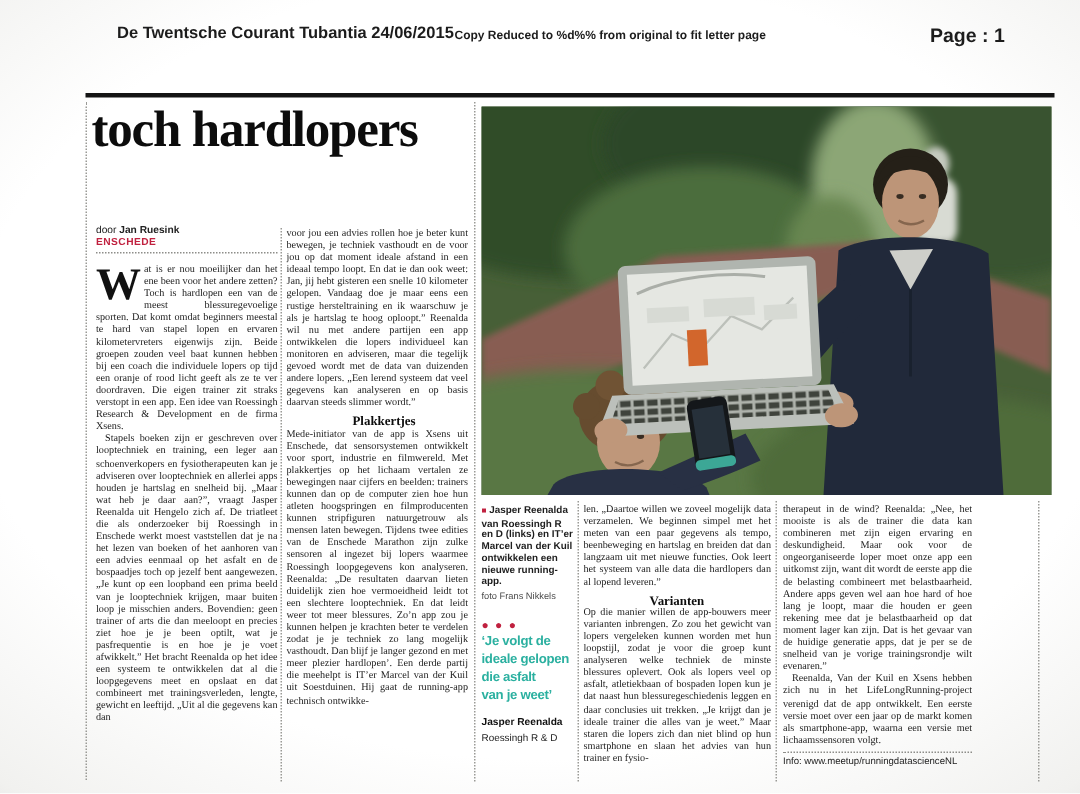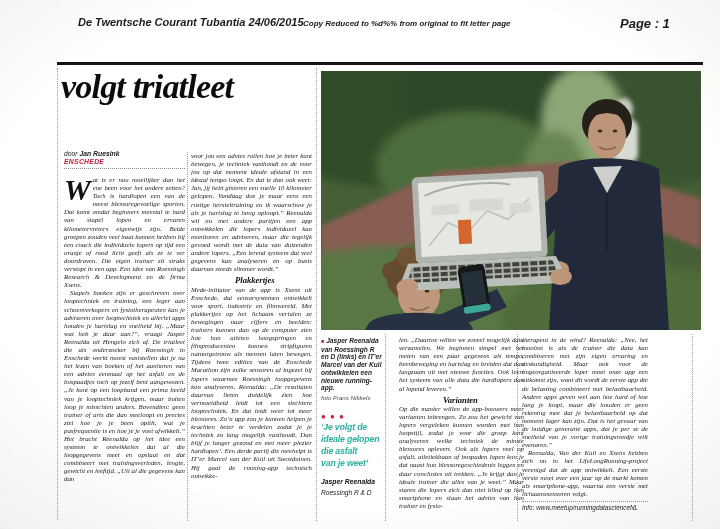--- a/index.html
+++ b/index.html
@@ -4,21 +4,20 @@
 <style>
   html,body{margin:0;padding:0;}
   body{
     width:720px;height:529px;overflow:hidden;
     font-family:"Liberation Serif",serif;
     background:#ffffff;
   }
   .scan{
     position:relative;width:720px;height:529px;
     background:radial-gradient(ellipse 85% 80% at 50% 46%, #ffffff 62%, #f1f1ef 88%, #dddddc 100%);
-    font-style:italic;
   }
   
   .hdr{position:absolute;font-family:"Liberation Sans",sans-serif;font-weight:bold;color:#1c1c1c;white-space:nowrap;}
   .hdr-pub{left:78px;top:16px;font-size:11px;}
   .hdr-note{left:303px;top:19px;font-size:8px;text-align:right;}
   .hdr-page{left:620px;top:16px;font-size:13px;}
   
   .rule-black{position:absolute;left:57px;top:62px;width:646px;height:3px;background:#141414;}
   .vdot{position:absolute;width:0;border-left:1px dotted #9a9a96;}
   
@@ -29,21 +28,21 @@
   .dateline{font-weight:bold;color:#c0213f;margin-top:1px;letter-spacing:0.3px;}
   .byrule{margin-top:3px;border-top:1px dotted #8d8d89;}
   
   .bodycol{position:absolute;font-size:6.8px;line-height:8.1px;text-align:justify;color:#1b1b1b;overflow:hidden;}
   .bodycol p{margin:0;}
   .bodycol p.ind{text-indent:6px;}
   .subhead{font-weight:bold;font-size:8.6px;margin:3px 0 1px 0;color:#0e0e0e;padding-left:44px;}
   .dropcap{float:left;font-size:30px;line-height:25px;font-weight:bold;padding:1px 2px 0 0;color:#111;}
   #col1{left:64px;top:176px;width:121px;height:346px;}
   #col2{left:191px;top:152px;width:121px;height:370px;}
-  #col3{left:399px;top:336px;width:125px;height:186px;}
+  #col3{left:389px;top:336px;width:125px;height:186px;}
   #col4{left:522px;top:336px;width:126px;height:186px;}
   .inforule{border-top:1px dotted #8d8d89;margin-top:3px;padding-top:2px;}
   .infoline{font-family:"Liberation Sans",sans-serif;font-size:6.4px;text-align:left;color:#222;}
   
   #capcol{position:absolute;left:321px;top:337px;width:62px;font-family:"Liberation Sans",sans-serif;}
   .caption{font-size:6.6px;line-height:7.7px;font-weight:bold;color:#1d1d1d;}
   .cap-bullet{color:#c0213f;font-size:5.5px;}
   .credit{font-size:6.2px;color:#4a4a4a;margin-top:2px;font-weight:normal;}
   .pullquote{position:absolute;left:321px;top:412px;width:66px;font-family:"Liberation Sans",sans-serif;}
   .pq-dots{color:#c0213f;font-size:8px;font-weight:bold;letter-spacing:1px;}
@@ -65,21 +64,21 @@
   <div class="rule-black"></div>
 
   <div class="vdot" style="left:57px;top:68px;height:452px;"></div>
   <div class="vdot" style="left:187px;top:152px;height:369px;"></div>
   <div class="vdot" style="left:316px;top:68px;height:453px;"></div>
   <div class="vdot" style="left:385px;top:334px;height:187px;"></div>
   <div class="vdot" style="left:517px;top:334px;height:187px;"></div>
   <div class="vdot" style="left:692px;top:334px;height:187px;"></div>
 
   <div class="headline">
-    <div>volgt triatleet</div>
+    <div>toch hardlopers</div>
   </div>
 
   <div class="byline">
     <div>
       <span>door</span>
       <span class="author">Jan Ruesink</span>
     </div>
     <div class="dateline">ENSCHEDE</div>
     <div class="byrule"></div>
   </div>

